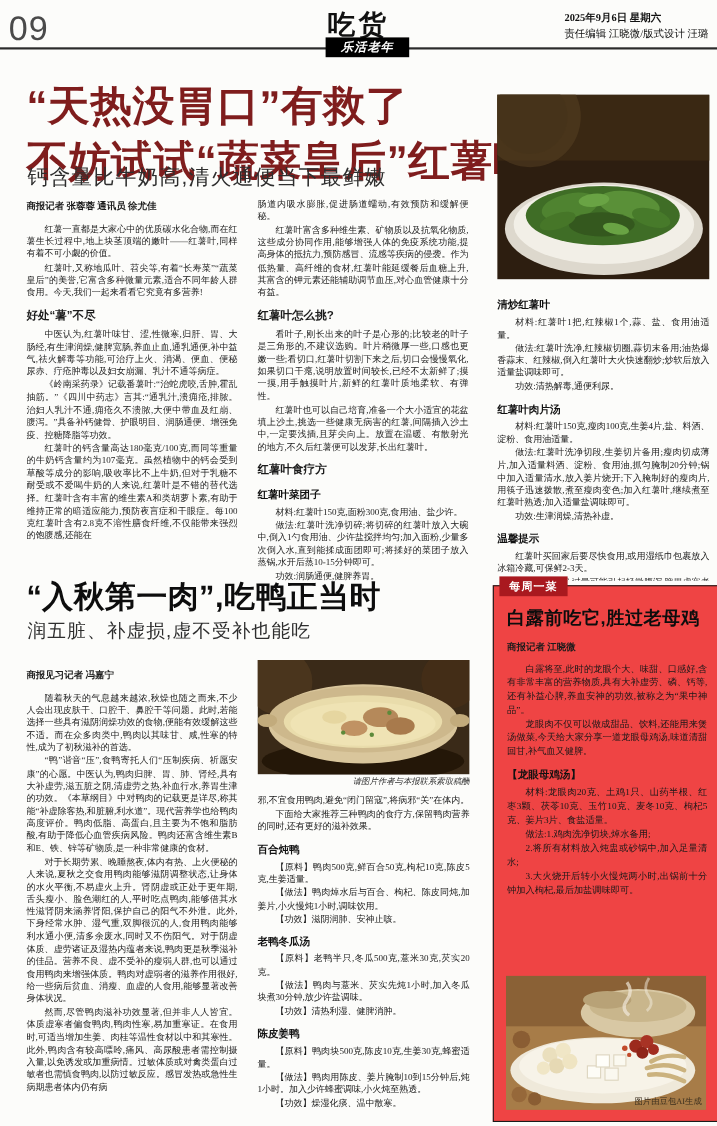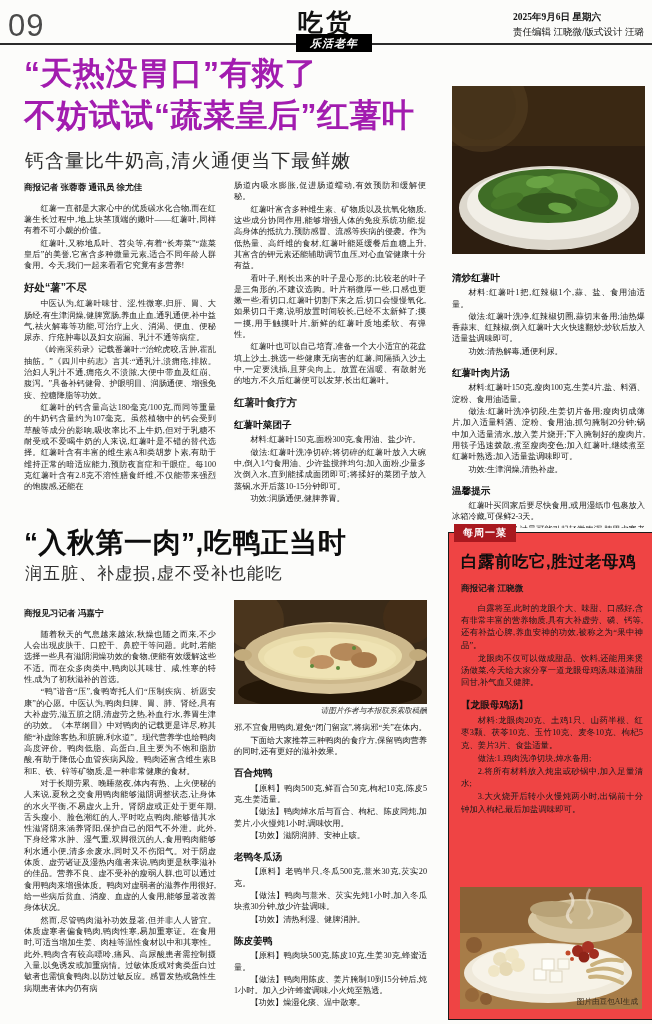--- a/index.html
+++ b/index.html
@@ -10,22 +10,22 @@
   .page-num{position:absolute;left:8px;top:8px;font-family:"Liberation Sans",sans-serif;
             font-size:31px;color:#4a4a4a;letter-spacing:1px;}
   .section-title{position:absolute;left:0;top:6px;width:652px;text-align:center;
             font-family:Liberation Mono, monospace;font-weight:900;font-size:25px;color:#111;letter-spacing:3px;}
   .masthead-badge{position:absolute;left:296px;top:34px;width:76px;height:18px;line-height:18px;
             background:#000000;color:#fff;text-align:center;font-size:11px;font-style:italic;
             font-weight:700;letter-spacing:1px;}
   .hdr-right{position:absolute;right:8px;top:10px;text-align:left;font-size:9.5px;line-height:1.55;color:#111;}
   .hdr-right .d1{font-weight:700;}
   
-  .a1-head{position:absolute;left:24px;top:52px;font-family:"Liberation Sans",sans-serif;
-           font-weight:900;font-size:32px;line-height:1.32;color:#a21caf;letter-spacing:0.5px;}
+  .a1-head{position:absolute;left:24px;top:72px;font-family:"Liberation Sans",sans-serif;
+           font-weight:900;font-size:38px;line-height:1.32;color:#7f1d1d;letter-spacing:0.5px;}
   .a1-sub{position:absolute;left:25px;top:148px;font-family:"Liberation Sans",sans-serif;
           font-size:19px;color:#2e2e2e;letter-spacing:1px;}
   .a2-head{position:absolute;left:24px;top:524px;font-family:"Liberation Sans",sans-serif;
            font-weight:900;font-size:28px;color:#0d0d0d;letter-spacing:0.5px;}
   .a2-sub{position:absolute;left:25px;top:562px;font-family:"Liberation Sans",sans-serif;
           font-size:17px;color:#2e2e2e;letter-spacing:1px;}
   
   .col{position:absolute;overflow:hidden;font-size:8.2px;line-height:1.38;text-align:justify;color:#1c1c1c;}
   .byline{font-size:8.6px;font-weight:700;margin:2px 0 9px;}
   .blk{margin:0 0 1px;}
@@ -102,20 +102,21 @@
         <p class="blk blk-p">《岭南采药录》记载番薯叶:“治蛇虎咬,舌肿,霍乱抽筋。”《四川中药志》言其:“通乳汁,溃痈疮,排脓。治妇人乳汁不通,痈疮久不溃脓,大便中带血及红崩、腹泻。”具备补钙健骨、护眼明目、润肠通便、增强免疫、控糖降脂等功效。</p>
         <p class="blk blk-p">红薯叶的钙含量高达180毫克/100克,而同等重量的牛奶钙含量约为107毫克。虽然植物中的钙会受到草酸等成分的影响,吸收率比不上牛奶,但对于乳糖不耐受或不爱喝牛奶的人来说,红薯叶是不错的替代选择。红薯叶含有丰富的维生素A和类胡萝卜素,有助于维持正常的暗适应能力,预防夜盲症和干眼症。每100克红薯叶含有2.8克不溶性膳食纤维,不仅能带来强烈的饱腹感,还能在</p>
       </div>
   </div>
 
   <div class="col" style="left:234px;top:180px;width:192px;height:348px;">
     <div>
 
     <p class="blk blk-pc">肠道内吸水膨胀,促进肠道蠕动,有效预防和缓解便秘。</p>
         <p class="blk blk-p">红薯叶富含多种维生素、矿物质以及抗氧化物质,这些成分协同作用,能够增强人体的免疫系统功能,提高身体的抵抗力,预防感冒、流感等疾病的侵袭。作为低热量、高纤维的食材,红薯叶能延缓餐后血糖上升,其富含的钾元素还能辅助调节血压,对心血管健康十分有益。</p>
+        <p class="blk blk-h">红薯叶怎么挑?</p>
         <p class="blk blk-p">看叶子,刚长出来的叶子是心形的;比较老的叶子是三角形的,不建议选购。叶片稍微厚一些,口感也更嫩一些;看切口,红薯叶切割下来之后,切口会慢慢氧化,如果切口干瘪,说明放置时间较长,已经不太新鲜了;摸一摸,用手触摸叶片,新鲜的红薯叶质地柔软、有弹性。</p>
         <p class="blk blk-p">红薯叶也可以自己培育,准备一个大小适宜的花盆填上沙土,挑选一些健康无病害的红薯,间隔插入沙土中,一定要浅插,且芽尖向上。放置在温暖、有散射光的地方,不久后红薯便可以发芽,长出红薯叶。</p>
         <p class="blk blk-h">红薯叶食疗方</p>
         <p class="blk blk-r">红薯叶菜团子</p>
         <p class="blk blk-p">材料:红薯叶150克,面粉300克,食用油、盐少许。</p>
         <p class="blk blk-p">做法:红薯叶洗净切碎;将切碎的红薯叶放入大碗中,倒入1勺食用油、少许盐搅拌均匀;加入面粉,少量多次倒入水,直到能揉成面团即可;将揉好的菜团子放入蒸锅,水开后蒸10-15分钟即可。</p>
         <p class="blk blk-p">功效:润肠通便,健脾养胃。</p>
       </div>
   </div>
 

